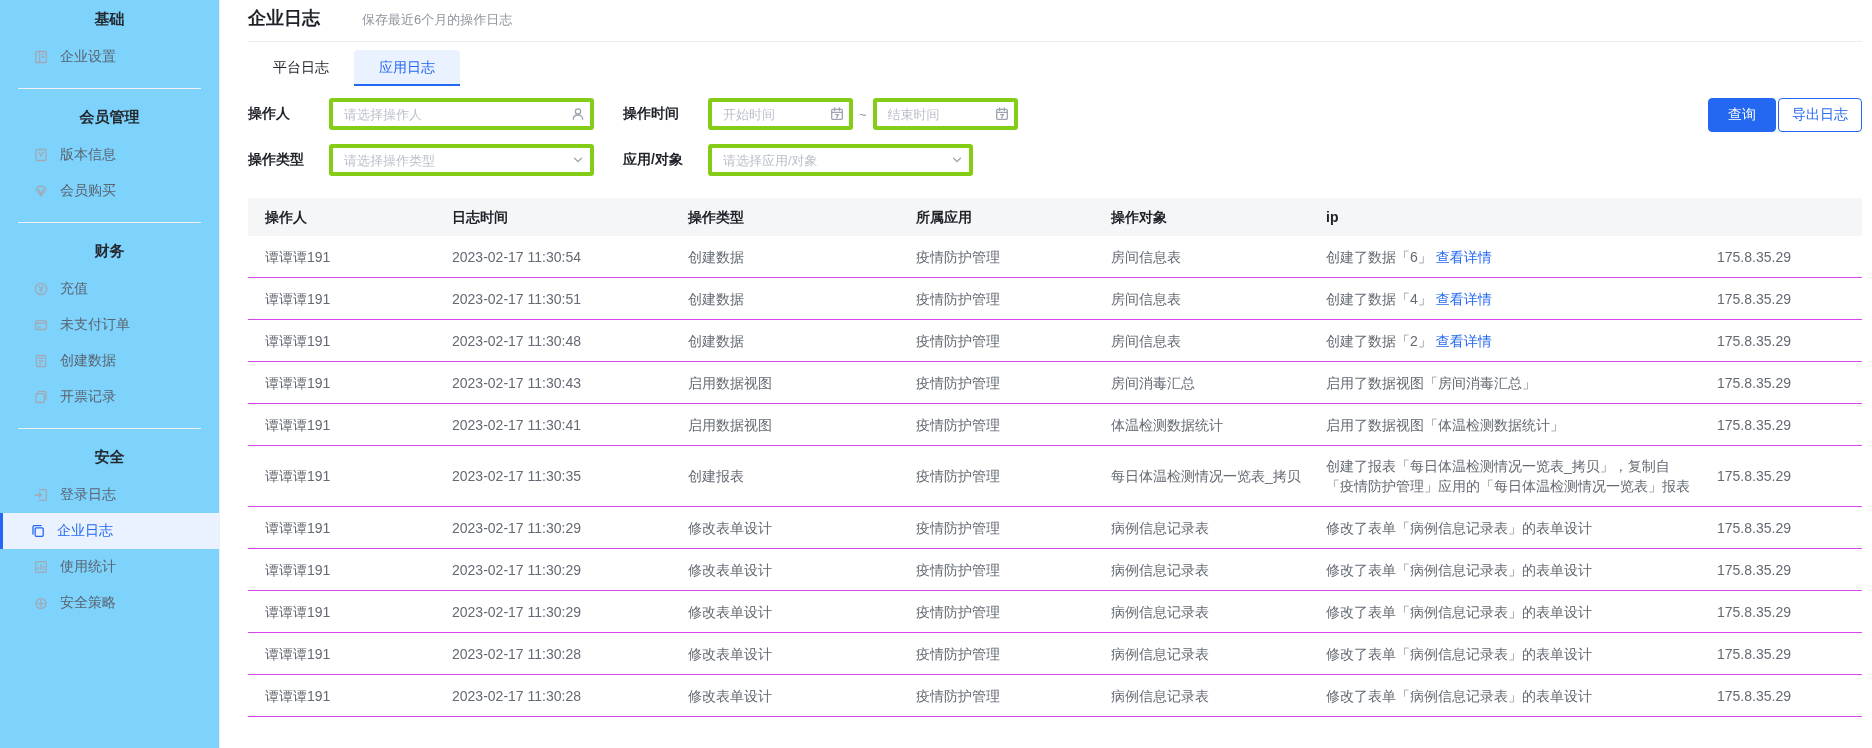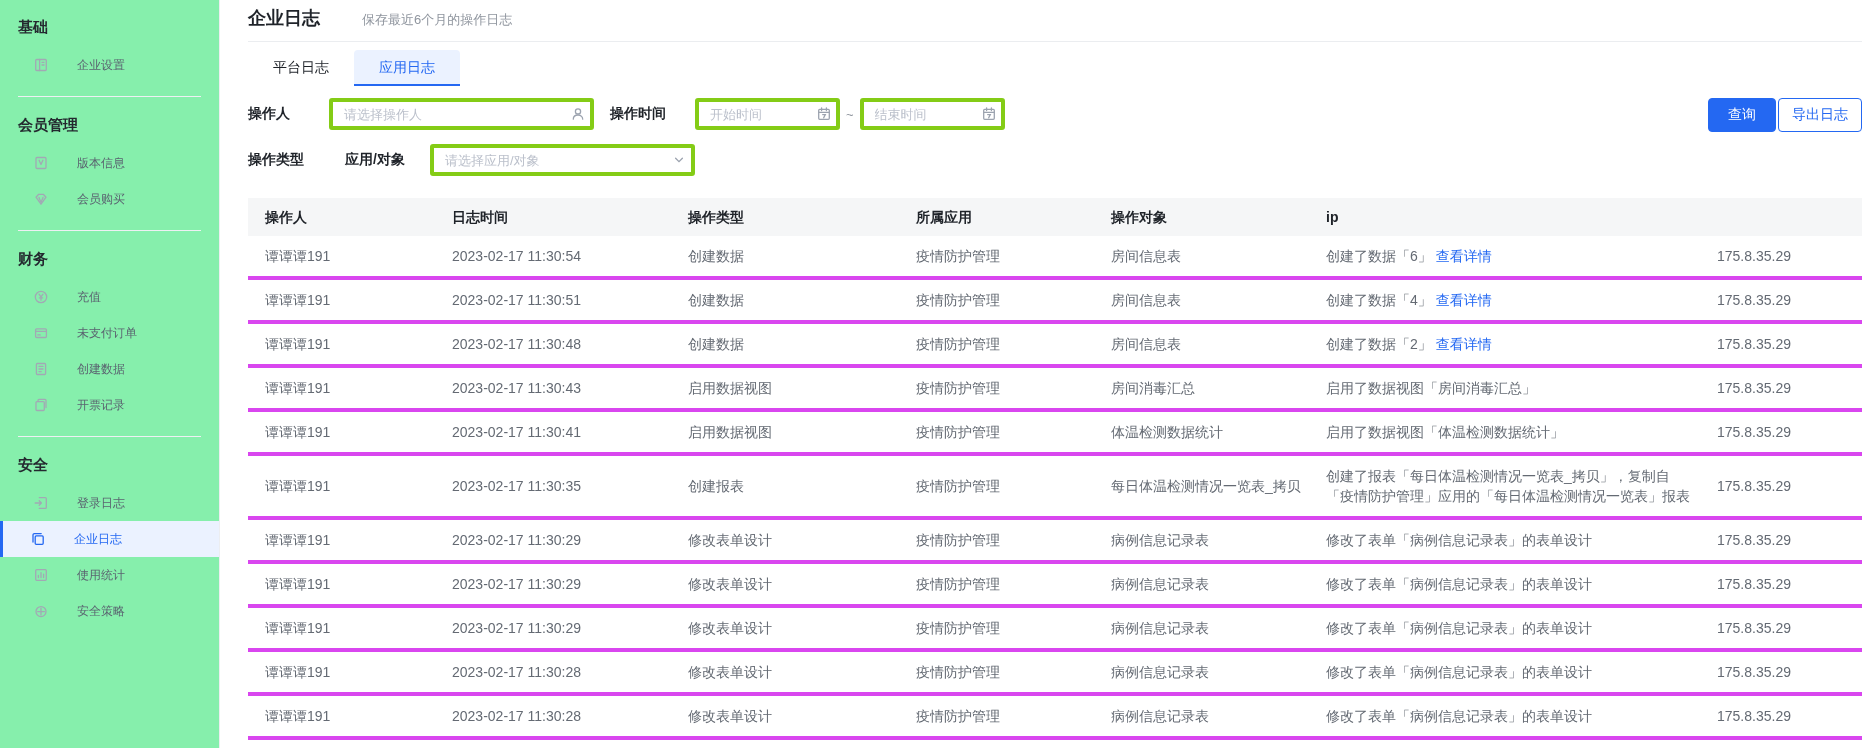--- a/index.html
+++ b/index.html
@@ -11,63 +11,63 @@
     --text-body:#646A73;
     --text-muted:#8F959E;
     --placeholder:#BBC0CB;
   }
   *{box-sizing:border-box;margin:0;padding:0;}
   html,body{width:1872px;height:748px;overflow:hidden;background:#fff;
     font-family:"Liberation Sans","DejaVu Sans",sans-serif;color:var(--text-dark);}
   .app{display:flex;width:1872px;height:748px;}
 
   
-  .sidebar{width:220px;min-width:220px;height:100%;border-right:1px solid #ECEEF1;padding-top:12px;overflow:hidden;background:#86efac;}
+  .sidebar{width:220px;min-width:220px;height:100%;border-right:1px solid #ECEEF1;padding-top:4px;overflow:hidden;background:#7dd3fc;text-align:center;}
   .sec-title{padding:6px 18px 10px;font-size:15px;font-weight:bold;color:#24292F;}
-  .s-item{height:36px;display:flex;align-items:center;padding-left:30px;gap:28px;font-size:12px;color:#5A6470;cursor:pointer;border-left:3px solid transparent;}
+  .s-item{height:36px;display:flex;align-items:center;padding-left:30px;gap:11px;font-size:14px;color:#5A6470;cursor:pointer;border-left:3px solid transparent;}
   .s-item .ic{width:16px;height:16px;display:inline-flex;color:#A2A9B4;flex:0 0 16px;}
   .s-item.active{background:var(--accent-light);color:var(--accent);border-left-color:var(--accent);padding-left:27px;}
   .s-item.active .ic{color:var(--accent);}
   .s-divider{height:1px;background:#EEF0F3;margin:13px 18px;}
   .ic svg{width:16px;height:16px;display:block;}
 
   
   .main{flex:1;padding:6px 10px 0 28px;overflow:hidden;position:relative;}
   .title-row{display:flex;align-items:baseline;gap:12px;height:36px;border-bottom:1px solid var(--border);}
   .page-title{font-size:18px;font-weight:bold;color:var(--text-dark);}
   .page-subtitle{font-size:13px;color:var(--text-muted);margin-left:30px;}
 
   .tabs{display:flex;align-items:flex-end;height:44px;padding-top:8px;}
   .tab{height:36px;line-height:34px;padding:0 25px;font-size:14px;color:var(--text-dark);cursor:pointer;}
   .tab.active{background:var(--accent-light);color:var(--accent);border-bottom:2px solid var(--accent);border-radius:4px 4px 0 0;}
 
   
   .filters{position:relative;margin-top:12px;}
   .f-row{display:flex;align-items:center;height:32px;margin-bottom:14px;}
   .f-label{width:81px;font-size:14px;font-weight:bold;color:var(--text-dark);}
-  .f-label2{width:85px;margin-left:16px;font-size:14px;font-weight:bold;color:var(--text-dark);}
+  .f-label2{width:85px;margin-left:29px;font-size:14px;font-weight:bold;color:var(--text-dark);}
   .f-box{position:relative;height:32px;}
   .f-box input{width:100%;height:32px;border:4px solid #84cc16;border-radius:3px;padding:0 30px 0 11px;font-size:13px;color:var(--text-dark);outline:none;font-family:inherit;}
   .f-box input::placeholder{color:var(--placeholder);}
   .f-box .r-ic{position:absolute;right:8px;top:8px;width:16px;height:16px;color:#9CA3AF;pointer-events:none;}
   .w-operator{width:265px;}
   .w-date{width:145px;}
   .w-select{width:265px;}
   .tilde{margin:0 6px;color:var(--text-muted);font-size:13px;}
   .f-buttons{position:absolute;top:0;right:0;display:flex;gap:2px;}
   .btn{height:34px;border-radius:4px;font-size:14px;cursor:pointer;font-family:inherit;}
   .btn-primary{background:var(--accent);color:#fff;border:1px solid var(--accent);padding:0 19px;}
   .btn-ghost{background:#fff;color:var(--accent);border:1px solid var(--accent);padding:0 13px;}
 
   
   .table{margin-top:22px;width:1614px;}
   .trow{display:grid;grid-template-columns:204px 236px 228px 195px 215px 391px 1fr;align-items:center;}
   .thead{background:var(--header-bg);height:38px;}
   .thead .cell{font-weight:bold;color:var(--text-dark);font-size:14px;}
-  .tbody .trow{min-height:42px;border-bottom:4px solid #d946ef;}
+  .tbody .trow{min-height:42px;border-bottom:1px solid #d946ef;}
   .cell{padding-right:16px;font-size:14px;color:var(--text-body);line-height:20px;}
   .cell:first-child{padding-left:17px;}
   .cell-detail{padding:10px 24px 10px 0;}
   .cell a{color:var(--accent);text-decoration:none;cursor:pointer;}
 </style>
 </head>
 <body>
 
 <div class="app">
 
@@ -224,20 +224,28 @@
               </svg>
           </span>
         </div>
         <div class="f-buttons">
           <button class="btn btn-primary">查询</button>
           <button class="btn btn-ghost">导出日志</button>
         </div>
       </div>
       <div class="f-row">
         <div class="f-label">操作类型</div>
+        <div class="f-box w-select">
+          <input readonly="" placeholder="请选择操作类型" style="">
+          <span class="r-ic">
+            <svg viewBox="0 0 16 16" fill="none" stroke="currentColor" stroke-width="1.3" stroke-linecap="round">
+                <path d="M4.6 6.2 8 9.6l3.4-3.4"></path>
+              </svg>
+          </span>
+        </div>
         <div class="f-label2">应用/对象</div>
         <div class="f-box w-select">
           <input readonly="" placeholder="请选择应用/对象" style="">
           <span class="r-ic">
             <svg viewBox="0 0 16 16" fill="none" stroke="currentColor" stroke-width="1.3" stroke-linecap="round">
                 <path d="M4.6 6.2 8 9.6l3.4-3.4"></path>
               </svg>
           </span>
         </div>
       </div>

